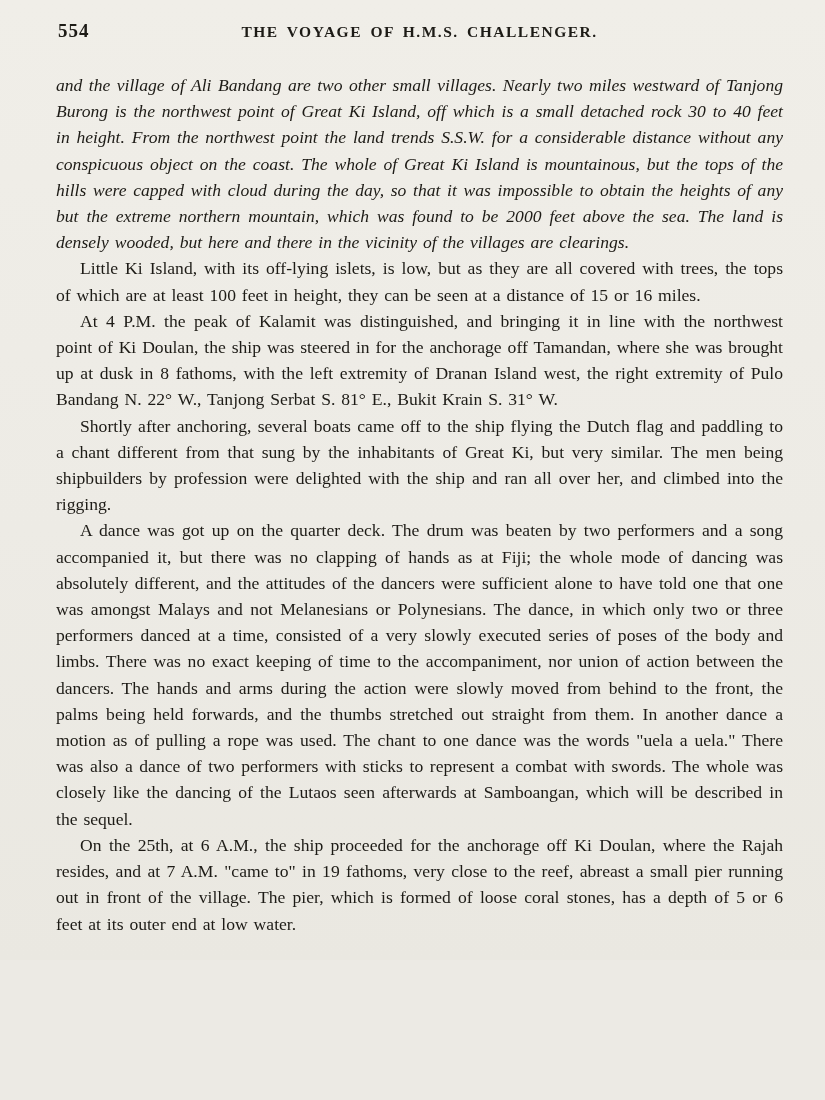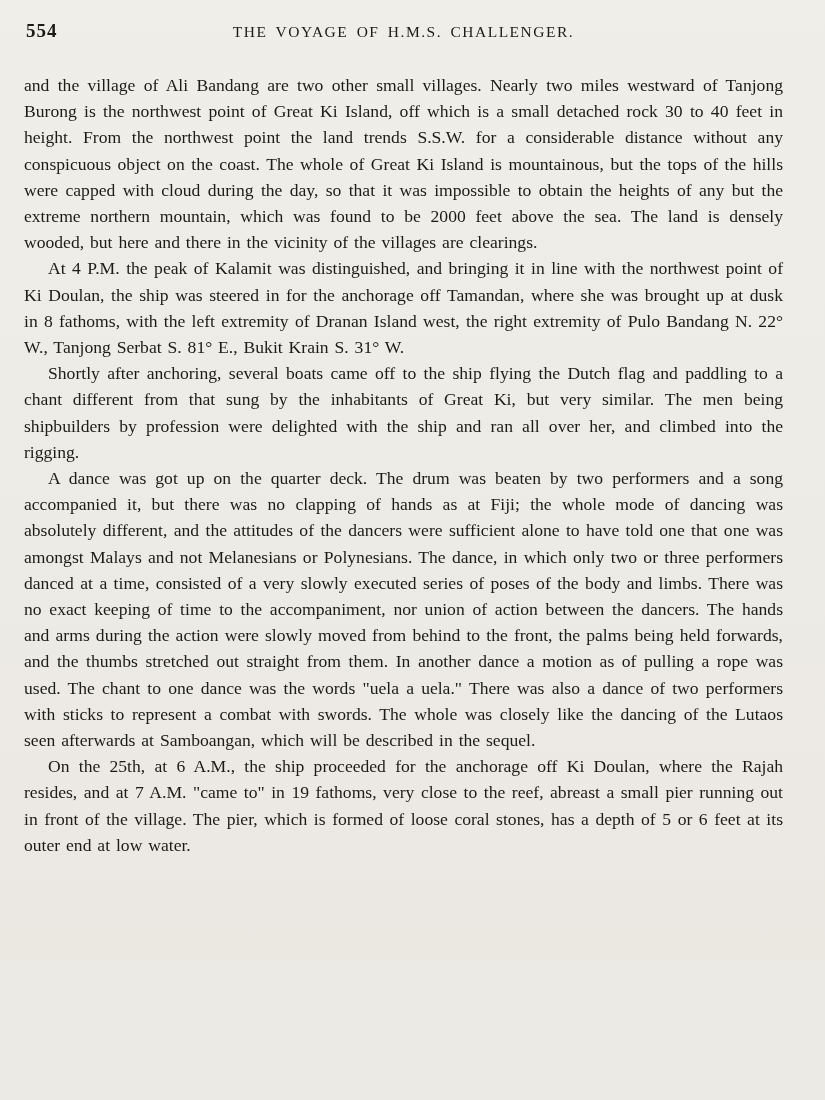--- a/index.html
+++ b/index.html
@@ -7,72 +7,74 @@
     padding: 0;
     background: #eceae4;
   }
   .page {
     position: relative;
     width: 825px;
     height: 960px;
     margin: 0 auto;
     background: linear-gradient(180deg, #f0eee8 0%, #edebe5 55%, #eae8e1 100%);
     box-sizing: border-box;
-    padding: 20px 42px 24px 24px;
+    padding: 20px 42px 24px 56px;
     color: #1d1b16;
     font-family: "Liberation Serif", "DejaVu Serif", serif;
     overflow: hidden;
   }
   .page-header {
     position: relative;
     height: 34px;
     margin-bottom: 18px;
   }
   .page-number {
     position: absolute;
     left: 2px;
     top: 0;
     font-weight: bold;
     font-size: 19px;
     letter-spacing: 1px;
   }
   .running-title {
     display: block;
     text-align: center;
-    font-weight: normal;
+    font-weight: bold;
     font-size: 15.5px;
     letter-spacing: 1.5px;
     padding-top: 3px;
     word-spacing: 3px;
   }
   .page-body {
     font-size: 17.6px;
     line-height: 26.2px;
     text-align: justify;
     word-spacing: 1.5px;
   }
   .para {
     margin: 0;
     text-indent: 24px;
   }
   .para.no-indent {
     text-indent: 0;
+    font-style: italic;
   }
 </style>
 </head>
 <body>
 
 <div class="page">
 
   <header class="page-header">
     <span class="page-number">554</span>
     <span class="running-title">THE VOYAGE OF H.M.S. CHALLENGER.</span>
   </header>
 
   <main class="page-body">
     <p class="para no-indent">and the village of Ali Bandang are two other small villages.  Nearly two miles westward of Tanjong Burong is the northwest point of Great Ki Island, off which is a small detached rock 30 to 40 feet in height.  From the northwest point the land trends S.S.W. for a considerable distance without any conspicuous object on the coast.  The whole of Great Ki Island is mountainous, but the tops of the hills were capped with cloud during the day, so that it was impossible to obtain the heights of any but the extreme northern mountain, which was found to be 2000 feet above the sea.  The land is densely wooded, but here and there in the vicinity of the villages are clearings.</p>
+    <p class="para">Little Ki Island, with its off-lying islets, is low, but as they are all covered with trees, the tops of which are at least 100 feet in height, they can be seen at a distance of 15 or 16 miles.</p>
     <p class="para">At 4 P.M. the peak of Kalamit was distinguished, and bringing it in line with the northwest point of Ki Doulan, the ship was steered in for the anchorage off Tamandan, where she was brought up at dusk in 8 fathoms, with the left extremity of Dranan Island west, the right extremity of Pulo Bandang N. 22° W., Tanjong Serbat S. 81° E., Bukit Krain S. 31° W.</p>
     <p class="para">Shortly after anchoring, several boats came off to the ship flying the Dutch flag and paddling to a chant different from that sung by the inhabitants of Great Ki, but very similar.  The men being shipbuilders by profession were delighted with the ship and ran all over her, and climbed into the rigging.</p>
     <p class="para">A dance was got up on the quarter deck.  The drum was beaten by two performers and a song accompanied it, but there was no clapping of hands as at Fiji; the whole mode of dancing was absolutely different, and the attitudes of the dancers were sufficient alone to have told one that one was amongst Malays and not Melanesians or Polynesians.  The dance, in which only two or three performers danced at a time, consisted of a very slowly executed series of poses of the body and limbs.  There was no exact keeping of time to the accompaniment, nor union of action between the dancers.  The hands and arms during the action were slowly moved from behind to the front, the palms being held forwards, and the thumbs stretched out straight from them.  In another dance a motion as of pulling a rope was used.  The chant to one dance was the words "uela a uela."  There was also a dance of two performers with sticks to represent a combat with swords.  The whole was closely like the dancing of the Lutaos seen afterwards at Samboangan, which will be described in the sequel.</p>
     <p class="para">On the 25th, at 6 A.M., the ship proceeded for the anchorage off Ki Doulan, where the Rajah resides, and at 7 A.M. "came to" in 19 fathoms, very close to the reef, abreast a small pier running out in front of the village.  The pier, which is formed of loose coral stones, has a depth of 5 or 6 feet at its outer end at low water.</p>
   </main>
 
 </div>
 
 </body></html>

